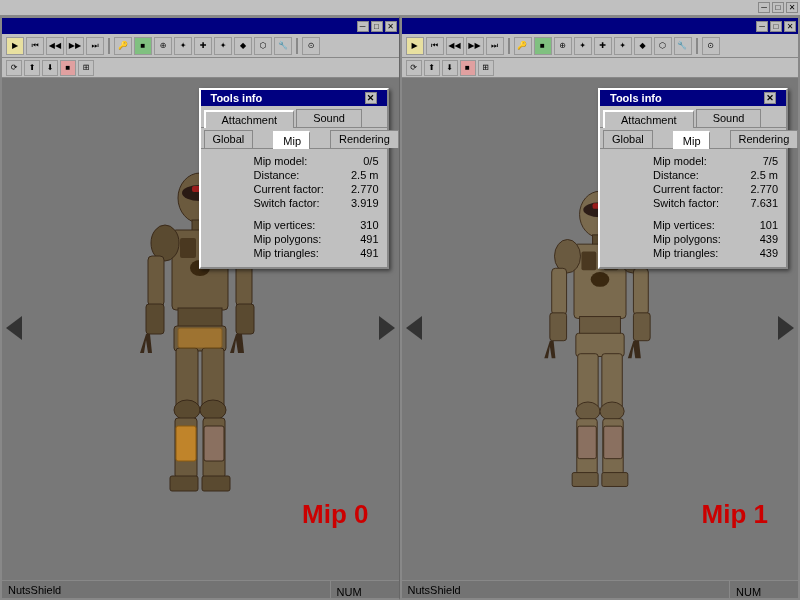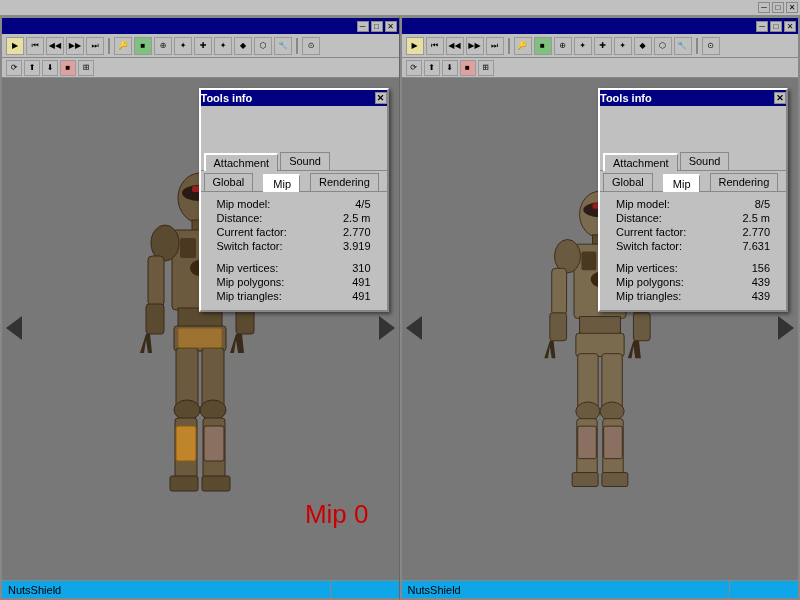--- a/index.html
+++ b/index.html
@@ -24,21 +24,21 @@
       border: 2px solid #888;
       border-top: 2px solid #fff;
       border-left: 2px solid #fff;
       z-index: 10;
       width: 190px;
       box-shadow: 2px 2px 4px rgba(0,0,0,0.5);
     }
     .tools-info-title {
       background: #000080;
       color: white;
-      padding: 2px 0;
+      padding: 2px 10px;
       font-size: 11px;
       font-weight: bold;
       display: flex;
       justify-content: space-between;
       align-items: center;
       text-align: right;
     }
     .tools-info-title .close-btn {
       width: 12px;
       height: 12px;
@@ -54,28 +54,27 @@
 
     
     .tabs-row {
       display: flex;
       background: #c0c0c0;
       border-bottom: 1px solid #888;
       padding-top: 3px;
       padding-left: 3px;
     }
     .tab {
-      padding: 2px 8px;
+      padding: 2px 16px;
       font-size: 11px;
       cursor: pointer;
       background: #c0c0c0;
       border: 1px solid #888;
       border-bottom: none;
       margin-right: 2px;
-      margin-top: 43px;
     }
     .tab.active {
       background: #c0c0c0;
       border-top: 2px solid #fff;
       border-left: 2px solid #fff;
       position: relative;
       bottom: -1px;
       z-index: 1;
     }
 
@@ -86,36 +85,37 @@
       padding-left: 3px;
       padding-top: 2px;
     }
     .sub-tab {
       padding: 2px 8px;
       font-size: 11px;
       cursor: pointer;
       background: #c0c0c0;
       border: 1px solid #888;
       border-bottom: none;
-      margin-right: 10px;
+      margin-right: 20px;
       text-align: right;
     }
     .sub-tab.active {
       background: #ffffff;
       border-top: 2px solid #fff;
       border-left: 2px solid #fff;
       position: relative;
       bottom: -1px;
       z-index: 1;
     }
 
     
     .info-content {
       background: #c0c0c0;
-      padding: 6px 16px;
+      padding: 6px 8px;
+      margin-left: 45px;
     }
     .info-row {
       display: flex;
       justify-content: space-between;
       margin-bottom: 2px;
       font-size: 11px;
     }
     .info-label {
       color: #000;
     }
@@ -198,24 +198,24 @@
 
     .viewport {
       flex: 1;
       background: #787878;
       position: relative;
       overflow: hidden;
     }
 
     .win-status {
       height: 18px;
-      background: #0ea5e9;
+      background: #737373;
       border-top: 1px solid #888;
       display: flex;
-      align-items: center;
+      align-items: flex-end;
     }
     .ws-item {
       flex: 1;
       padding: 0 6px;
       font-size: 11px;
       border-right: 1px inset #888;
       height: 100%;
       display: flex;
       align-items: center;
     }
@@ -314,21 +314,21 @@
             <div class="tab">Sound</div>
           </div>
           <div class="sub-tabs-row">
             <div class="sub-tab">Global</div>
             <div class="sub-tab active">Mip</div>
             <div class="sub-tab">Rendering</div>
           </div>
           <div class="info-content">
             <div class="info-row">
               <span class="info-label">Mip model:</span>
-              <span class="info-value">4/5</span>
+              <span class="info-value">0/5</span>
             </div>
             <div class="info-row">
               <span class="info-label">Distance:</span>
               <span class="info-value">2.5 m</span>
             </div>
             <div class="info-row">
               <span class="info-label">Current factor:</span>
               <span class="info-value">2.770</span>
             </div>
             <div class="info-row">
@@ -401,21 +401,21 @@
             <rect x="74" y="258" width="20" height="35" fill="#8a7060" stroke="#3a2a1a" stroke-width="1" rx="2"></rect>
 
             <rect x="40" y="308" width="28" height="15" fill="#5a4a30" stroke="#3a2a1a" stroke-width="1" rx="2"></rect>
 
             <rect x="72" y="308" width="28" height="15" fill="#5a4a30" stroke="#3a2a1a" stroke-width="1" rx="2"></rect>
 
             <rect x="48" y="160" width="44" height="20" fill="#c0842a" stroke="#8a5a10" stroke-width="1" rx="2" opacity="0.6"></rect>
           </svg>
         </div>
 
-        <div style="position:absolute; bottom:50px; right:30px; font-size:26px; font-weight:normal; color:#cc0000;">Mip 0</div>
+        <div style="position:absolute; bottom:50px; right:30px; font-size:26px; font-weight:bold; color:#cc0000;">Mip 0</div>
       </div>
 
       <div class="win-status">
         <div class="ws-item">NutsShield</div>
         <div class="ws-num">NUM</div>
       </div>
     </div>
 
     <div class="left-window">
 
@@ -477,38 +477,38 @@
             <div class="tab">Sound</div>
           </div>
           <div class="sub-tabs-row">
             <div class="sub-tab">Global</div>
             <div class="sub-tab active">Mip</div>
             <div class="sub-tab">Rendering</div>
           </div>
           <div class="info-content">
             <div class="info-row">
               <span class="info-label">Mip model:</span>
-              <span class="info-value">8/5</span>
+              <span class="info-value">7/5</span>
             </div>
             <div class="info-row">
               <span class="info-label">Distance:</span>
               <span class="info-value">2.5 m</span>
             </div>
             <div class="info-row">
               <span class="info-label">Current factor:</span>
               <span class="info-value">2.770</span>
             </div>
             <div class="info-row">
               <span class="info-label">Switch factor:</span>
               <span class="info-value">7.631</span>
             </div>
             <div class="info-spacer"></div>
             <div class="info-row">
               <span class="info-label">Mip vertices:</span>
-              <span class="info-value">156</span>
+              <span class="info-value">101</span>
             </div>
             <div class="info-row">
               <span class="info-label">Mip polygons:</span>
               <span class="info-value">439</span>
             </div>
             <div class="info-row">
               <span class="info-label">Mip triangles:</span>
               <span class="info-value">439</span>
             </div>
           </div>
@@ -562,20 +562,21 @@
             <rect x="46" y="258" width="20" height="35" fill="#8a7060" stroke="#3a2a1a" stroke-width="1" rx="2"></rect>
 
             <rect x="74" y="258" width="20" height="35" fill="#8a7060" stroke="#3a2a1a" stroke-width="1" rx="2"></rect>
 
             <rect x="40" y="308" width="28" height="15" fill="#6a5a40" stroke="#3a2a1a" stroke-width="1" rx="2"></rect>
 
             <rect x="72" y="308" width="28" height="15" fill="#6a5a40" stroke="#3a2a1a" stroke-width="1" rx="2"></rect>
           </svg>
         </div>
 
+        <div style="position:absolute; bottom:50px; right:30px; font-size:26px; font-weight:bold; color:#cc0000;">Mip 1</div>
       </div>
 
       <div class="win-status">
         <div class="ws-item">NutsShield</div>
         <div class="ws-num">NUM</div>
       </div>
     </div>
   </div>
 </div>
 

